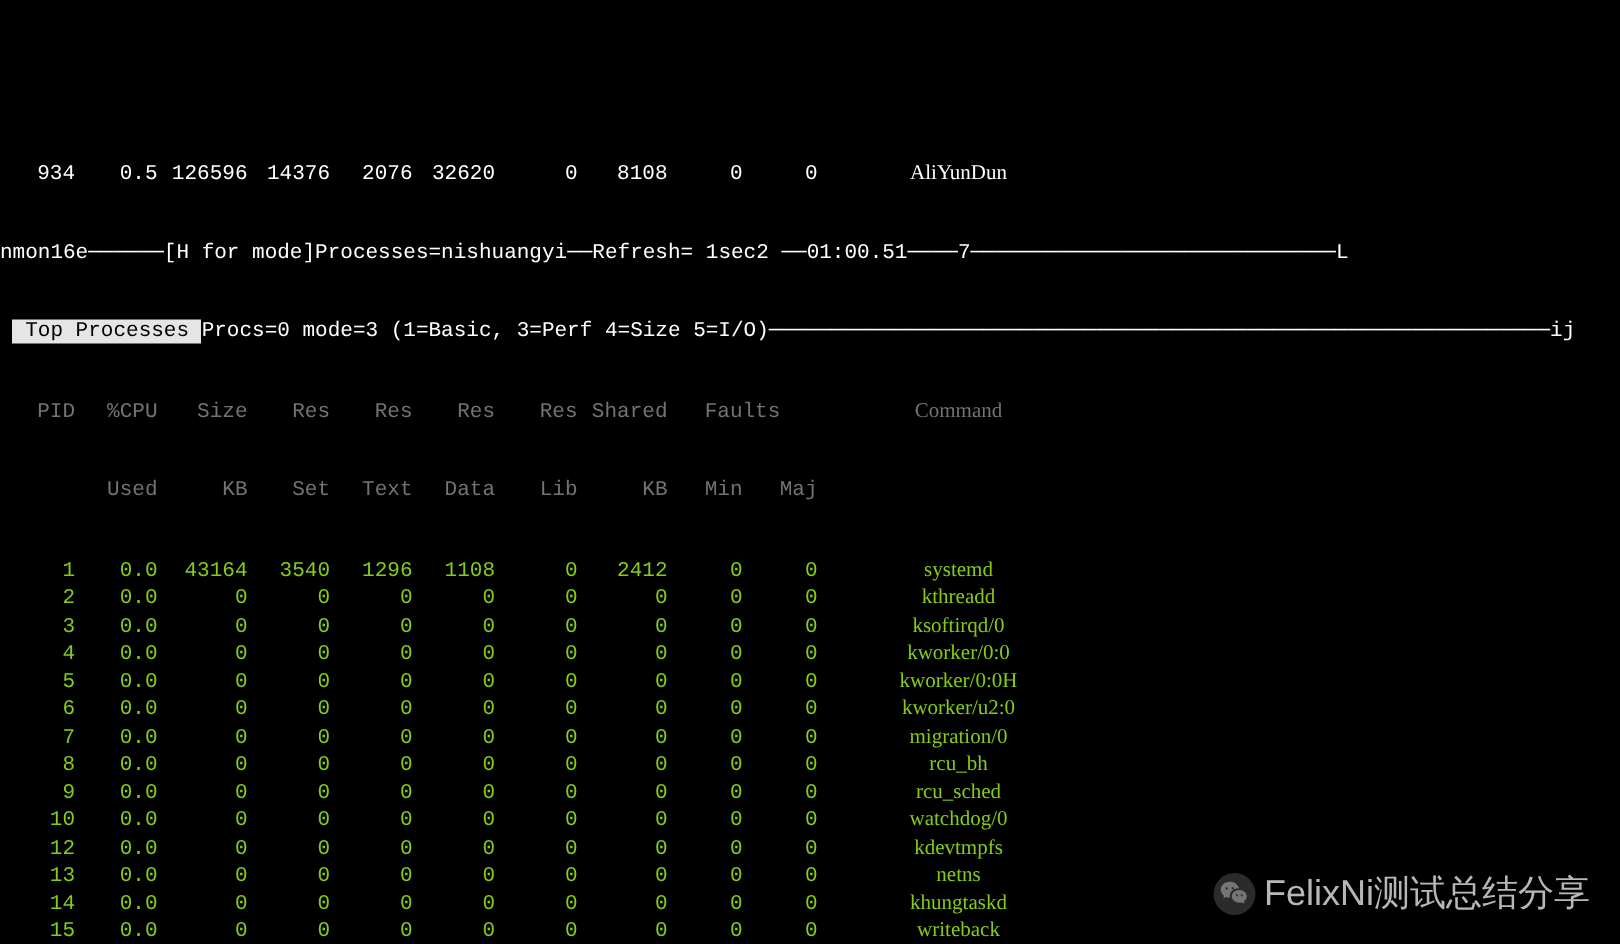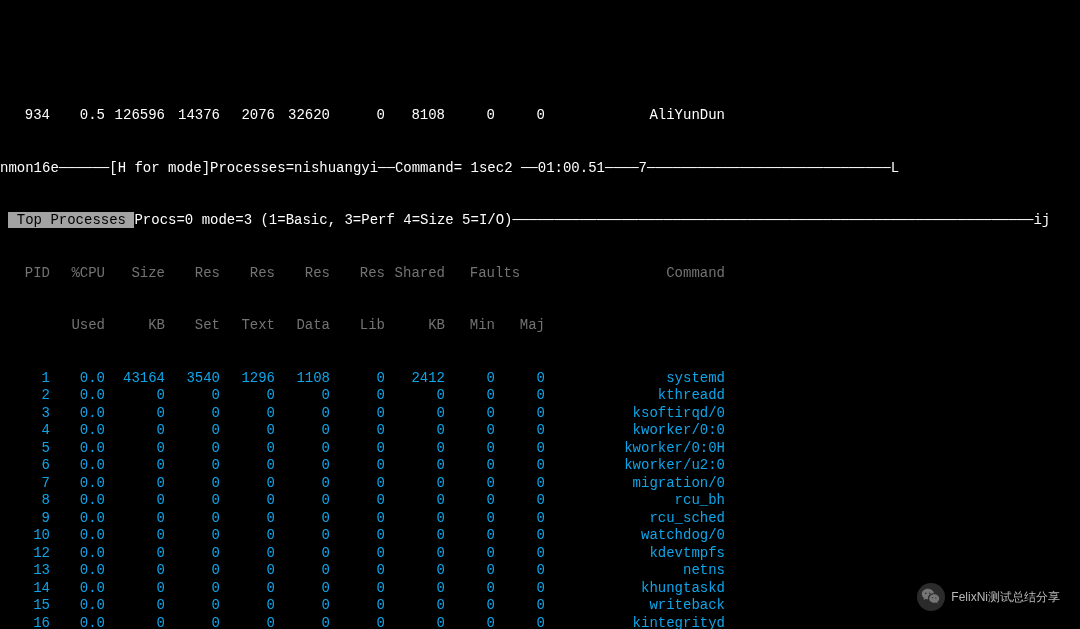--- a/index.html
+++ b/index.html
@@ -22,54 +22,54 @@
     .terminal {
       padding: 2px 0 0 0;
     }
     .top-line {
       color: #fff;
     }
     .info-line {
       color: #fff;
     }
     .highlight {
-      background: #a3a3a3;
+      background: #e5e5e5;
       color: #000;
     }
     .header-row {
       color: #737373;
     }
     .data-row {
-      color: #0ea5e9;
+      color: #84cc16;
     }
     .col {
       display: inline-block;
       text-align: right;
     }
     .col-pid { width: 50px; }
     .col-cpu { width: 55px; }
     .col-size { width: 60px; }
     .col-res1 { width: 55px; }
     .col-res2 { width: 55px; }
     .col-res3 { width: 55px; font-family: Liberation Mono, monospace; }
     .col-res4 { width: 55px; }
     .col-shared { width: 60px; }
     .col-min { width: 50px; }
     .col-maj { width: 50px; }
-    .col-cmd { width: 180px; text-align: right; padding-left: 8px; }
+    .col-cmd { width: 180px; text-align: center; padding-left: 8px; font-family: Liberation Serif, serif; }
     .watermark {
       position: absolute;
       bottom: 18px;
       right: 20px;
       display: flex;
       align-items: center;
       gap: 6px;
       color: #d8d8d8;
       font-family: "Microsoft YaHei", sans-serif;
-      font-size: 12px;
+      font-size: 24px;
       opacity: 0.85;
     }
     .watermark-icon {
       width: 28px;
       height: 28px;
       border-radius: 50%;
       background: #333;
       display: flex;
       align-items: center;
       justify-content: center;
@@ -79,21 +79,21 @@
       height: 22px;
     }
   </style>
 </head>
 <body>
 
 
 
 <div class="terminal">
   <div class="top-line"><span class="col col-pid">934</span><span class="col col-cpu">0.5</span><span class="col col-size">126596</span><span class="col col-res1">14376</span><span class="col col-res2">2076</span><span class="col col-res3">32620</span><span class="col col-res4">0</span><span class="col col-shared">8108</span><span class="col col-min">0</span><span class="col col-maj">0</span><span class="col col-cmd">AliYunDun</span></div>
-  <div class="info-line"><span>nmon16e</span>──────<span>[H for mode]</span><span>Processes=</span><span>nishuangyi</span>──<span>Command=</span><span> 1sec</span><span>2</span> ──<span>01:00.51</span>────<span>7</span>─────────────────────────────<span>L</span></div>
+  <div class="info-line"><span>nmon16e</span>──────<span>[H for mode]</span><span>Processes=</span><span>nishuangyi</span>──<span>Refresh=</span><span> 1sec</span><span>2</span> ──<span>01:00.51</span>────<span>7</span>─────────────────────────────<span>L</span></div>
   <div class="info-line"> <span class="highlight"> Top Processes </span><span>Procs=0 mode=3 (1=Basic, 3=Perf 4=Size 5=I/O)</span>──────────────────────────────────────────────────────────────<span>ij</span></div>
   <div class="header-row"><span class="col col-pid">PID</span><span class="col col-cpu">%CPU</span><span class="col col-size">Size</span><span class="col col-res1">Res</span><span class="col col-res2">Res</span><span class="col col-res3">Res</span><span class="col col-res4">Res</span><span class="col col-shared">Shared</span><span class="col" style="width:100px;text-align:center">Faults</span><span class="col col-cmd">Command</span></div>
   <div class="header-row"><span class="col col-pid"></span><span class="col col-cpu">Used</span><span class="col col-size">KB</span><span class="col col-res1">Set</span><span class="col col-res2">Text</span><span class="col col-res3">Data</span><span class="col col-res4">Lib</span><span class="col col-shared">KB</span><span class="col col-min">Min</span><span class="col col-maj">Maj</span><span class="col col-cmd"></span></div>
   <div id="process-rows"><div class="data-row"><span class="col col-pid">1</span><span class="col col-cpu">0.0</span><span class="col col-size">43164</span><span class="col col-res1">3540</span><span class="col col-res2">1296</span><span class="col col-res3">1108</span><span class="col col-res4">0</span><span class="col col-shared">2412</span><span class="col col-min">0</span><span class="col col-maj">0</span><span class="col col-cmd">systemd</span></div><div class="data-row"><span class="col col-pid">2</span><span class="col col-cpu">0.0</span><span class="col col-size">0</span><span class="col col-res1">0</span><span class="col col-res2">0</span><span class="col col-res3">0</span><span class="col col-res4">0</span><span class="col col-shared">0</span><span class="col col-min">0</span><span class="col col-maj">0</span><span class="col col-cmd">kthreadd</span></div><div class="data-row"><span class="col col-pid">3</span><span class="col col-cpu">0.0</span><span class="col col-size">0</span><span class="col col-res1">0</span><span class="col col-res2">0</span><span class="col col-res3">0</span><span class="col col-res4">0</span><span class="col col-shared">0</span><span class="col col-min">0</span><span class="col col-maj">0</span><span class="col col-cmd">ksoftirqd/0</span></div><div class="data-row"><span class="col col-pid">4</span><span class="col col-cpu">0.0</span><span class="col col-size">0</span><span class="col col-res1">0</span><span class="col col-res2">0</span><span class="col col-res3">0</span><span class="col col-res4">0</span><span class="col col-shared">0</span><span class="col col-min">0</span><span class="col col-maj">0</span><span class="col col-cmd">kworker/0:0</span></div><div class="data-row"><span class="col col-pid">5</span><span class="col col-cpu">0.0</span><span class="col col-size">0</span><span class="col col-res1">0</span><span class="col col-res2">0</span><span class="col col-res3">0</span><span class="col col-res4">0</span><span class="col col-shared">0</span><span class="col col-min">0</span><span class="col col-maj">0</span><span class="col col-cmd">kworker/0:0H</span></div><div class="data-row"><span class="col col-pid">6</span><span class="col col-cpu">0.0</span><span class="col col-size">0</span><span class="col col-res1">0</span><span class="col col-res2">0</span><span class="col col-res3">0</span><span class="col col-res4">0</span><span class="col col-shared">0</span><span class="col col-min">0</span><span class="col col-maj">0</span><span class="col col-cmd">kworker/u2:0</span></div><div class="data-row"><span class="col col-pid">7</span><span class="col col-cpu">0.0</span><span class="col col-size">0</span><span class="col col-res1">0</span><span class="col col-res2">0</span><span class="col col-res3">0</span><span class="col col-res4">0</span><span class="col col-shared">0</span><span class="col col-min">0</span><span class="col col-maj">0</span><span class="col col-cmd">migration/0</span></div><div class="data-row"><span class="col col-pid">8</span><span class="col col-cpu">0.0</span><span class="col col-size">0</span><span class="col col-res1">0</span><span class="col col-res2">0</span><span class="col col-res3">0</span><span class="col col-res4">0</span><span class="col col-shared">0</span><span class="col col-min">0</span><span class="col col-maj">0</span><span class="col col-cmd">rcu_bh</span></div><div class="data-row"><span class="col col-pid">9</span><span class="col col-cpu">0.0</span><span class="col col-size">0</span><span class="col col-res1">0</span><span class="col col-res2">0</span><span class="col col-res3">0</span><span class="col col-res4">0</span><span class="col col-shared">0</span><span class="col col-min">0</span><span class="col col-maj">0</span><span class="col col-cmd">rcu_sched</span></div><div class="data-row"><span class="col col-pid">10</span><span class="col col-cpu">0.0</span><span class="col col-size">0</span><span class="col col-res1">0</span><span class="col col-res2">0</span><span class="col col-res3">0</span><span class="col col-res4">0</span><span class="col col-shared">0</span><span class="col col-min">0</span><span class="col col-maj">0</span><span class="col col-cmd">watchdog/0</span></div><div class="data-row"><span class="col col-pid">12</span><span class="col col-cpu">0.0</span><span class="col col-size">0</span><span class="col col-res1">0</span><span class="col col-res2">0</span><span class="col col-res3">0</span><span class="col col-res4">0</span><span class="col col-shared">0</span><span class="col col-min">0</span><span class="col col-maj">0</span><span class="col col-cmd">kdevtmpfs</span></div><div class="data-row"><span class="col col-pid">13</span><span class="col col-cpu">0.0</span><span class="col col-size">0</span><span class="col col-res1">0</span><span class="col col-res2">0</span><span class="col col-res3">0</span><span class="col col-res4">0</span><span class="col col-shared">0</span><span class="col col-min">0</span><span class="col col-maj">0</span><span class="col col-cmd">netns</span></div><div class="data-row"><span class="col col-pid">14</span><span class="col col-cpu">0.0</span><span class="col col-size">0</span><span class="col col-res1">0</span><span class="col col-res2">0</span><span class="col col-res3">0</span><span class="col col-res4">0</span><span class="col col-shared">0</span><span class="col col-min">0</span><span class="col col-maj">0</span><span class="col col-cmd">khungtaskd</span></div><div class="data-row"><span class="col col-pid">15</span><span class="col col-cpu">0.0</span><span class="col col-size">0</span><span class="col col-res1">0</span><span class="col col-res2">0</span><span class="col col-res3">0</span><span class="col col-res4">0</span><span class="col col-shared">0</span><span class="col col-min">0</span><span class="col col-maj">0</span><span class="col col-cmd">writeback</span></div><div class="data-row"><span class="col col-pid">16</span><span class="col col-cpu">0.0</span><span class="col col-size">0</span><span class="col col-res1">0</span><span class="col col-res2">0</span><span class="col col-res3">0</span><span class="col col-res4">0</span><span class="col col-shared">0</span><span class="col col-min">0</span><span class="col col-maj">0</span><span class="col col-cmd">kintegrityd</span></div></div>
 </div>
 
 <div class="watermark">
   <span class="watermark-icon">
     <svg viewBox="0 0 24 24" fill="#8a8a8a">
         <path d="M8.5 3C4.9 3 2 5.6 2 8.8c0 1.8.9 3.4 2.4 4.5l-.6 2 2.2-1.2c.8.2 1.6.4 2.5.4h.3c-.1-.4-.2-.9-.2-1.3 0-3 2.9-5.4 6.4-5.4h.3C14.6 4.9 11.8 3 8.5 3zm-2.2 4c.5 0 .9.4.9.9s-.4.9-.9.9-.9-.4-.9-.9.4-.9.9-.9zm4.4 0c.5 0 .9.4.9.9s-.4.9-.9.9-.9-.4-.9-.9.4-.9.9-.9zm4.8 2c-3 0-5.5 2.1-5.5 4.7s2.5 4.7 5.5 4.7c.7 0 1.4-.1 2-.3l1.8 1-.5-1.7c1.3-.9 2.2-2.2 2.2-3.7 0-2.6-2.5-4.7-5.5-4.7zm-1.8 3.2c.4 0 .7.3.7.7s-.3.7-.7.7-.7-.3-.7-.7.3-.7.7-.7zm3.6 0c.4 0 .7.3.7.7s-.3.7-.7.7-.7-.3-.7-.7.3-.7.7-.7z"></path>

